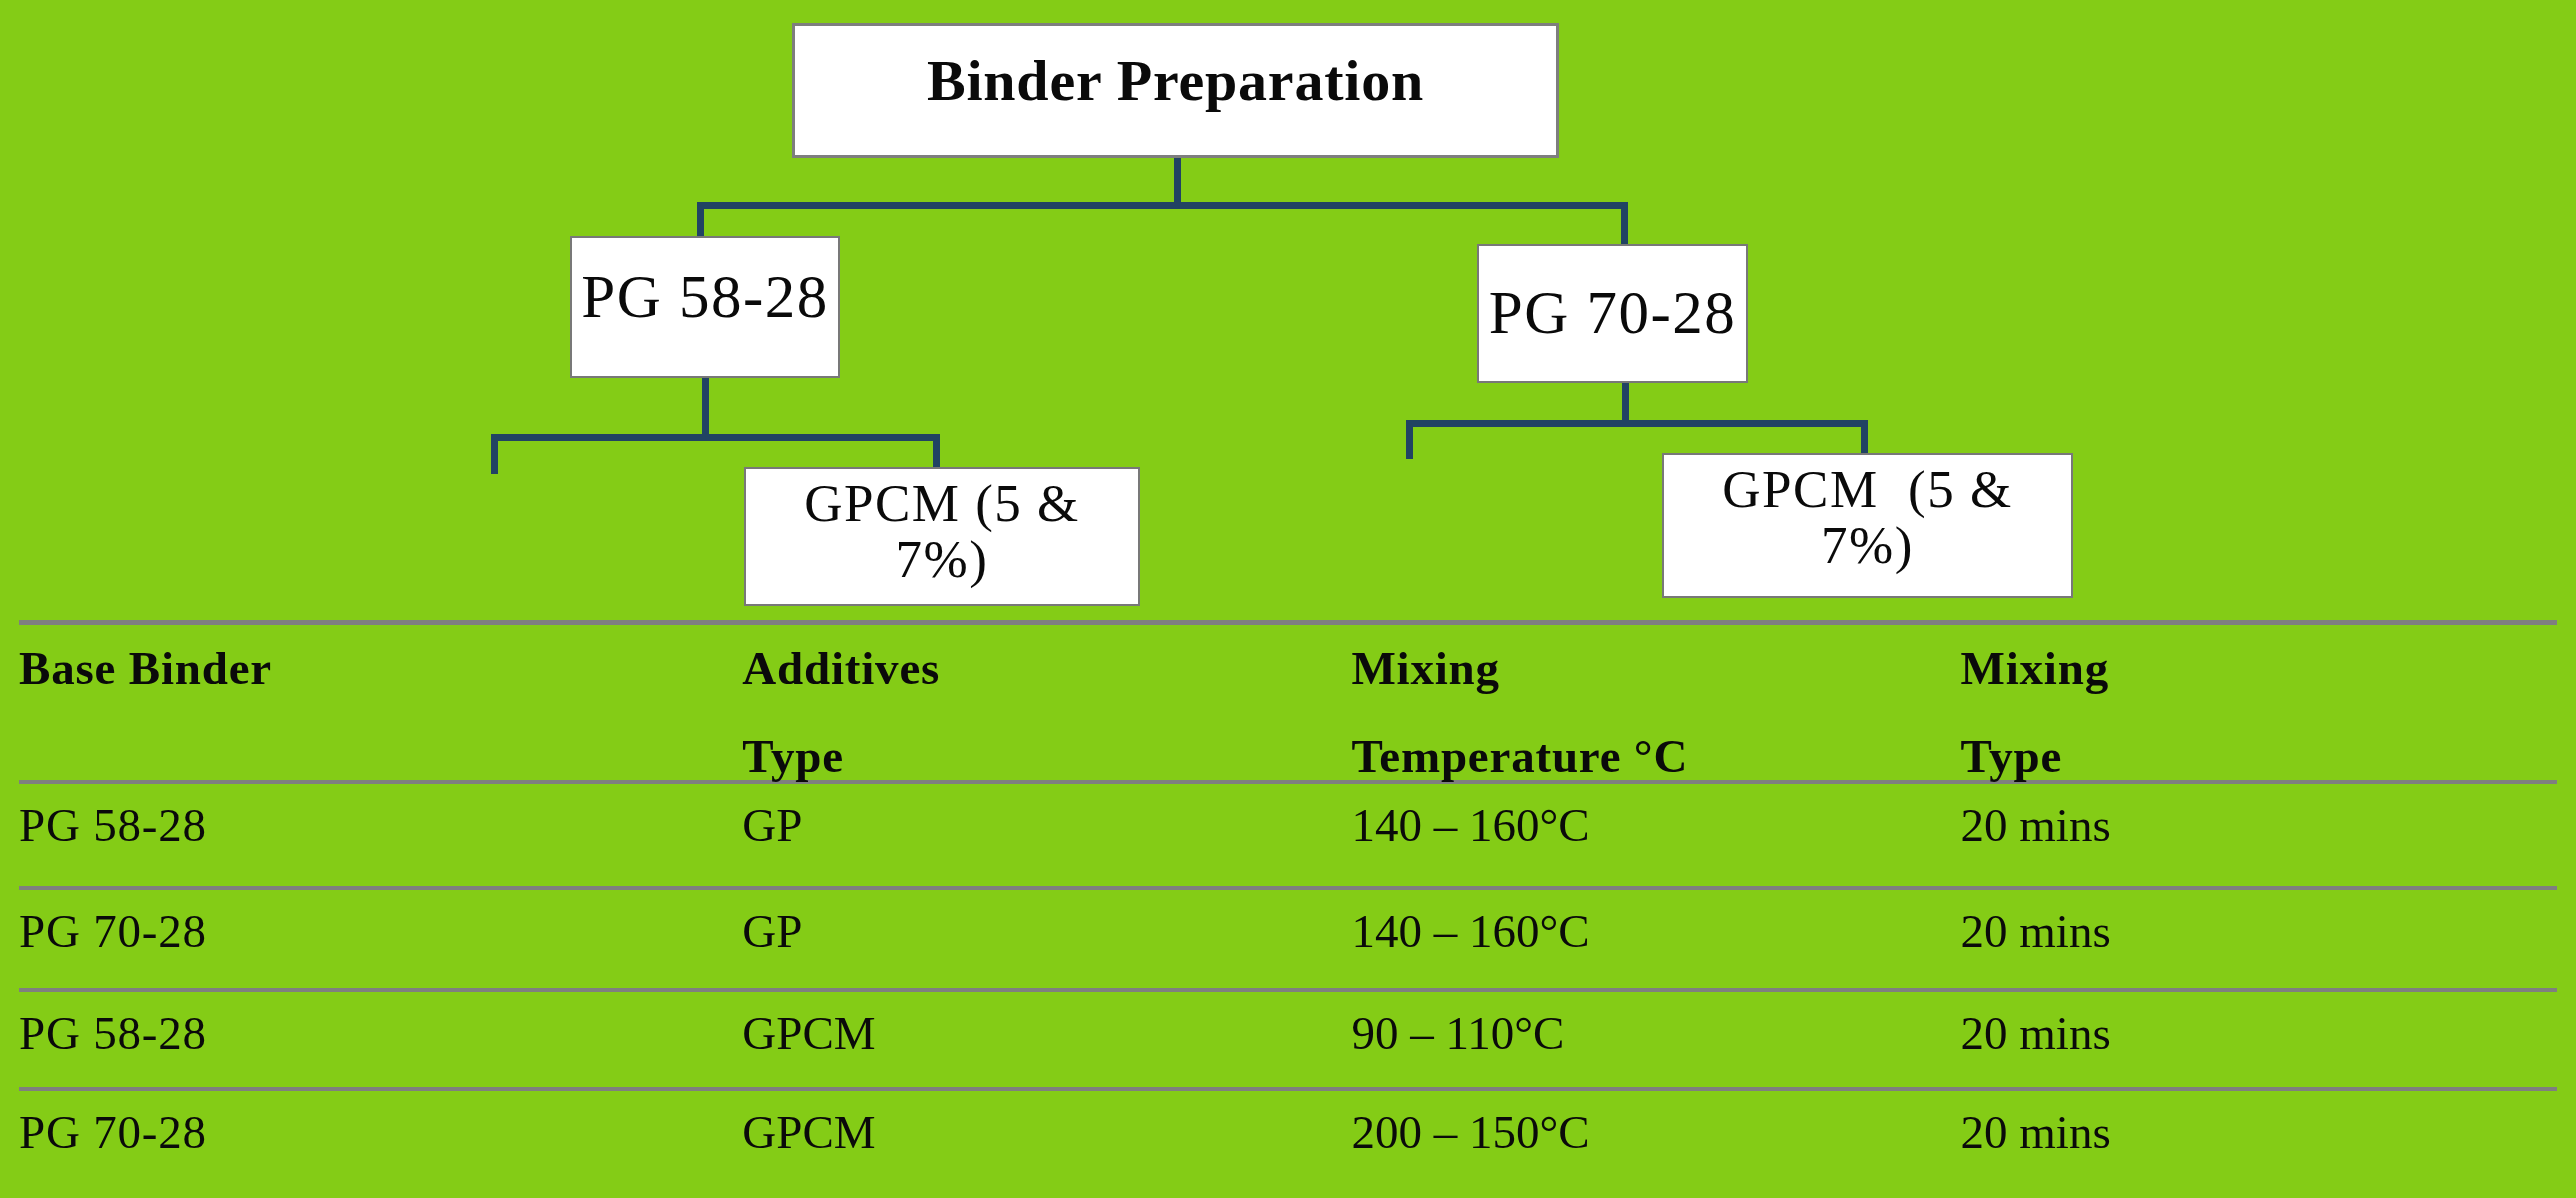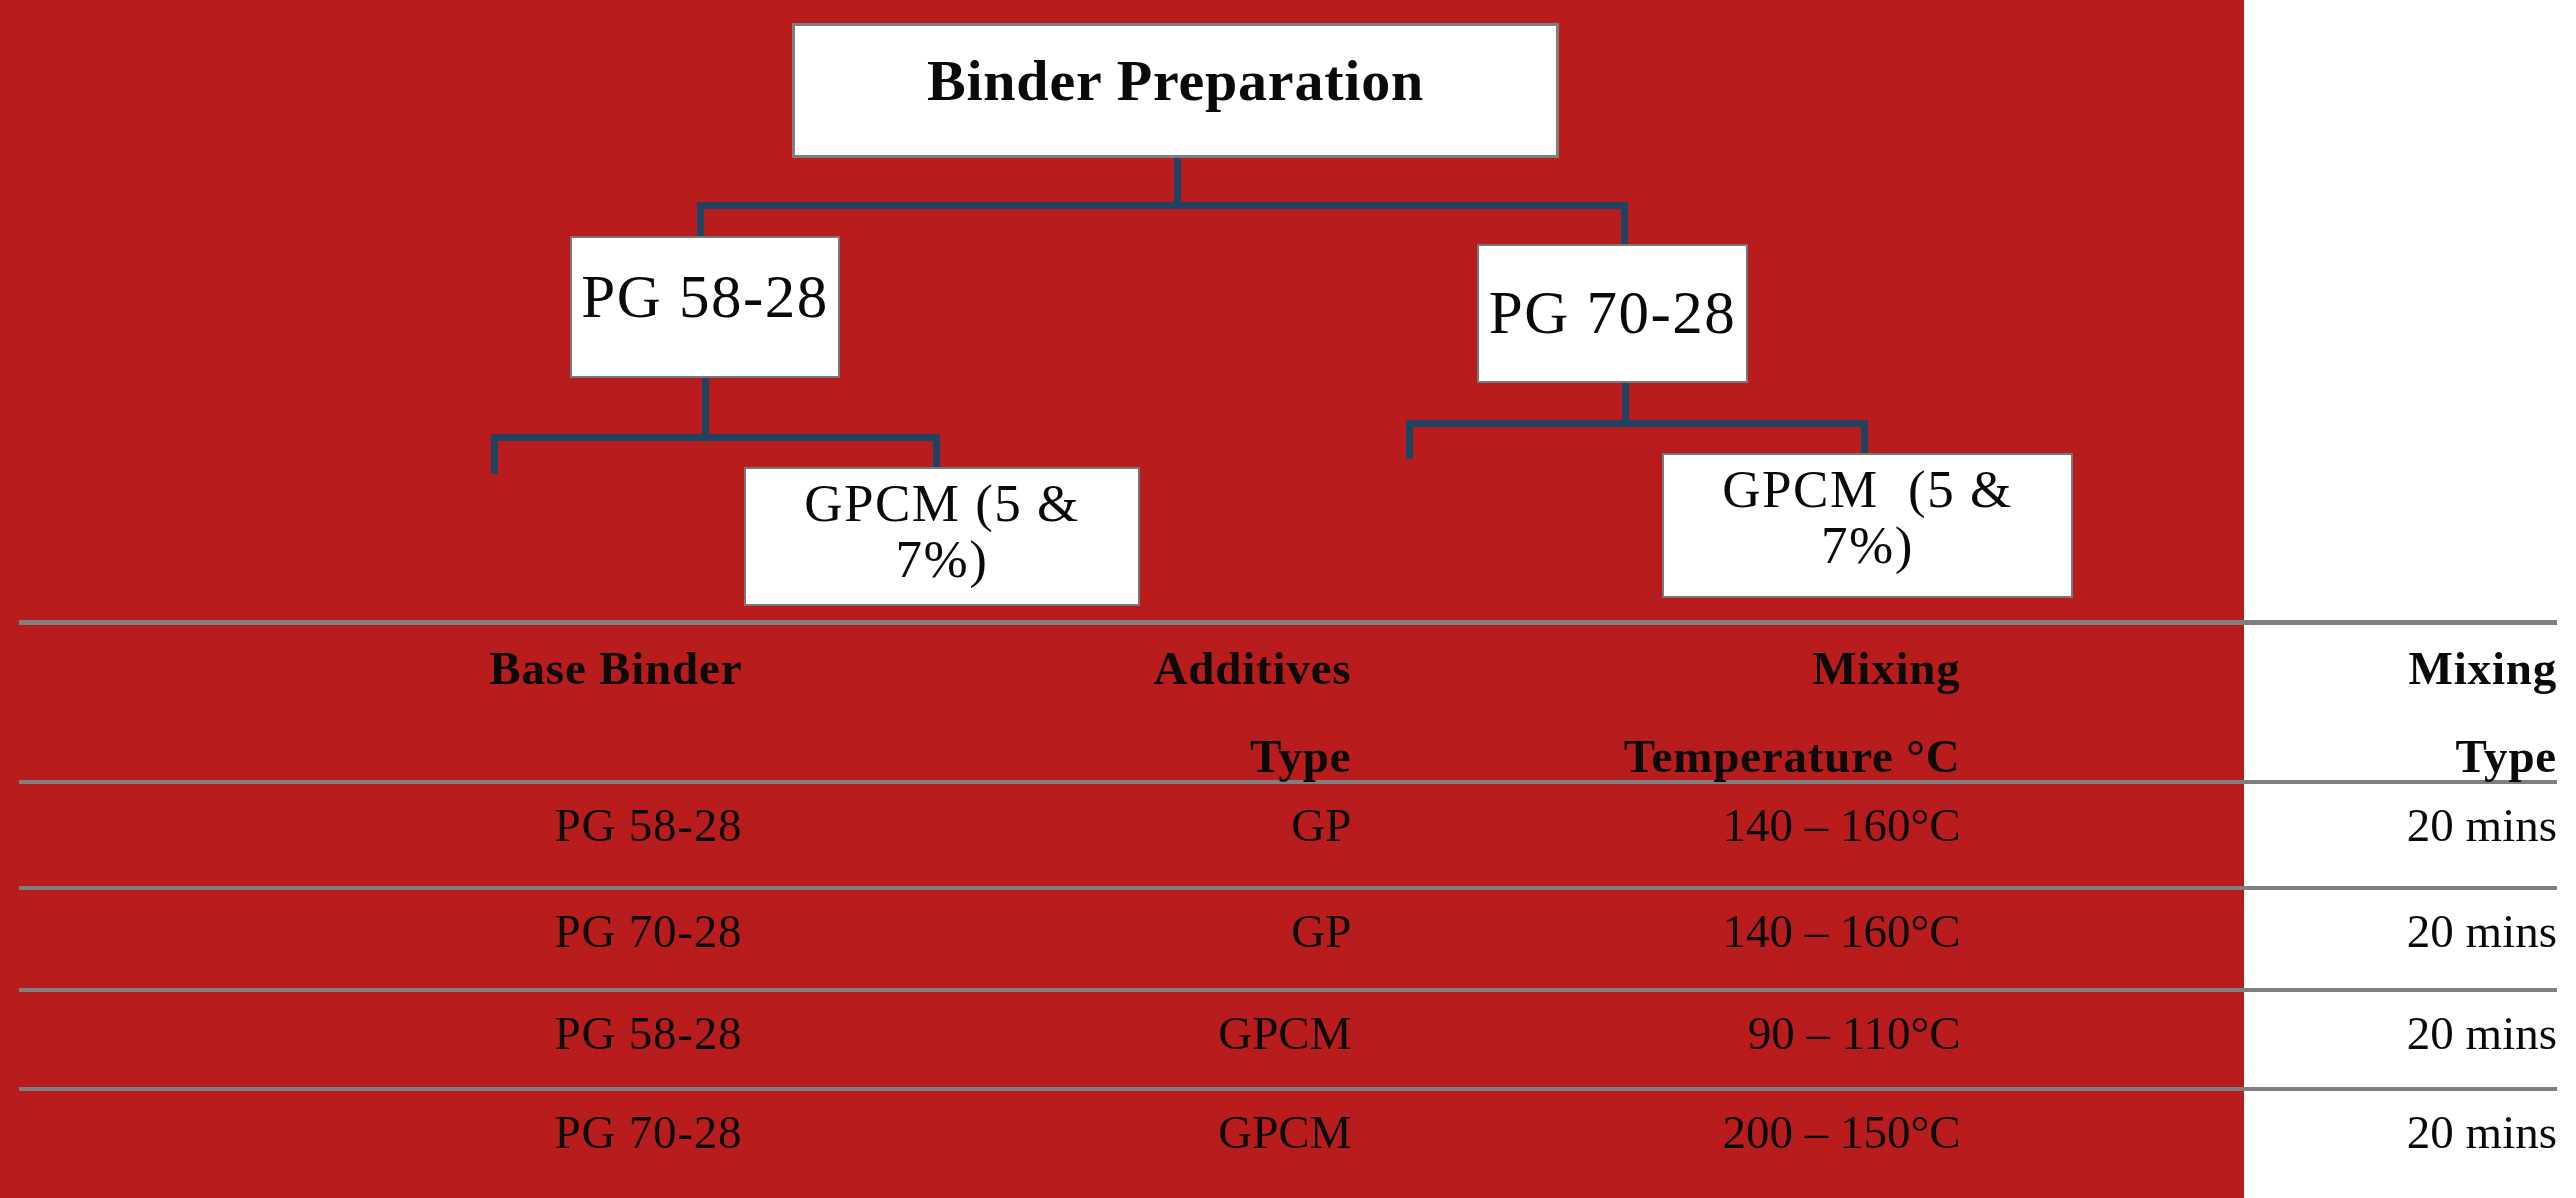--- a/index.html
+++ b/index.html
@@ -9,23 +9,23 @@
   }
   body {
     width: 2576px;
     height: 1199px;
     overflow: hidden;
     font-family: "Liberation Serif", "DejaVu Serif", serif;
     color: #0a0a0a;
   }
   .canvas {
     position: relative;
-    width: 2244px;
+    width: 2576px;
     height: 1199px;
-    background: #b91c1c;
+    background: #84cc16;
   }
 
   
   .conn {
     position: absolute;
     background: #214363;
     z-index: 1;
   }
 
   
@@ -70,21 +70,21 @@
     position: absolute;
     left: 19px; top: 620px;
     width: 2538px;
     border-collapse: collapse;
     table-layout: fixed;
     font-size: 47px;
     z-index: 2;
   }
   .prep-table td, .prep-table th {
     padding: 0;
-    text-align: right;
+    text-align: left;
     vertical-align: top;
     font-weight: normal;
   }
   .rule-top    { border-top: 5.3px solid #7f7f7f; }
   .rule-bottom { border-bottom: 4.5px solid #7f7f7f; }
   .hdr-row td { height: 138px; font-weight: bold; letter-spacing: 0.8px; }
   .hdr-l1 { margin-top: 19.7px; line-height: 1; }
   .hdr-l2 { margin-top: 41px; line-height: 1; }
   .data-row td { line-height: 1; }
   .data-row .cellpad { margin-top: 18px; }

